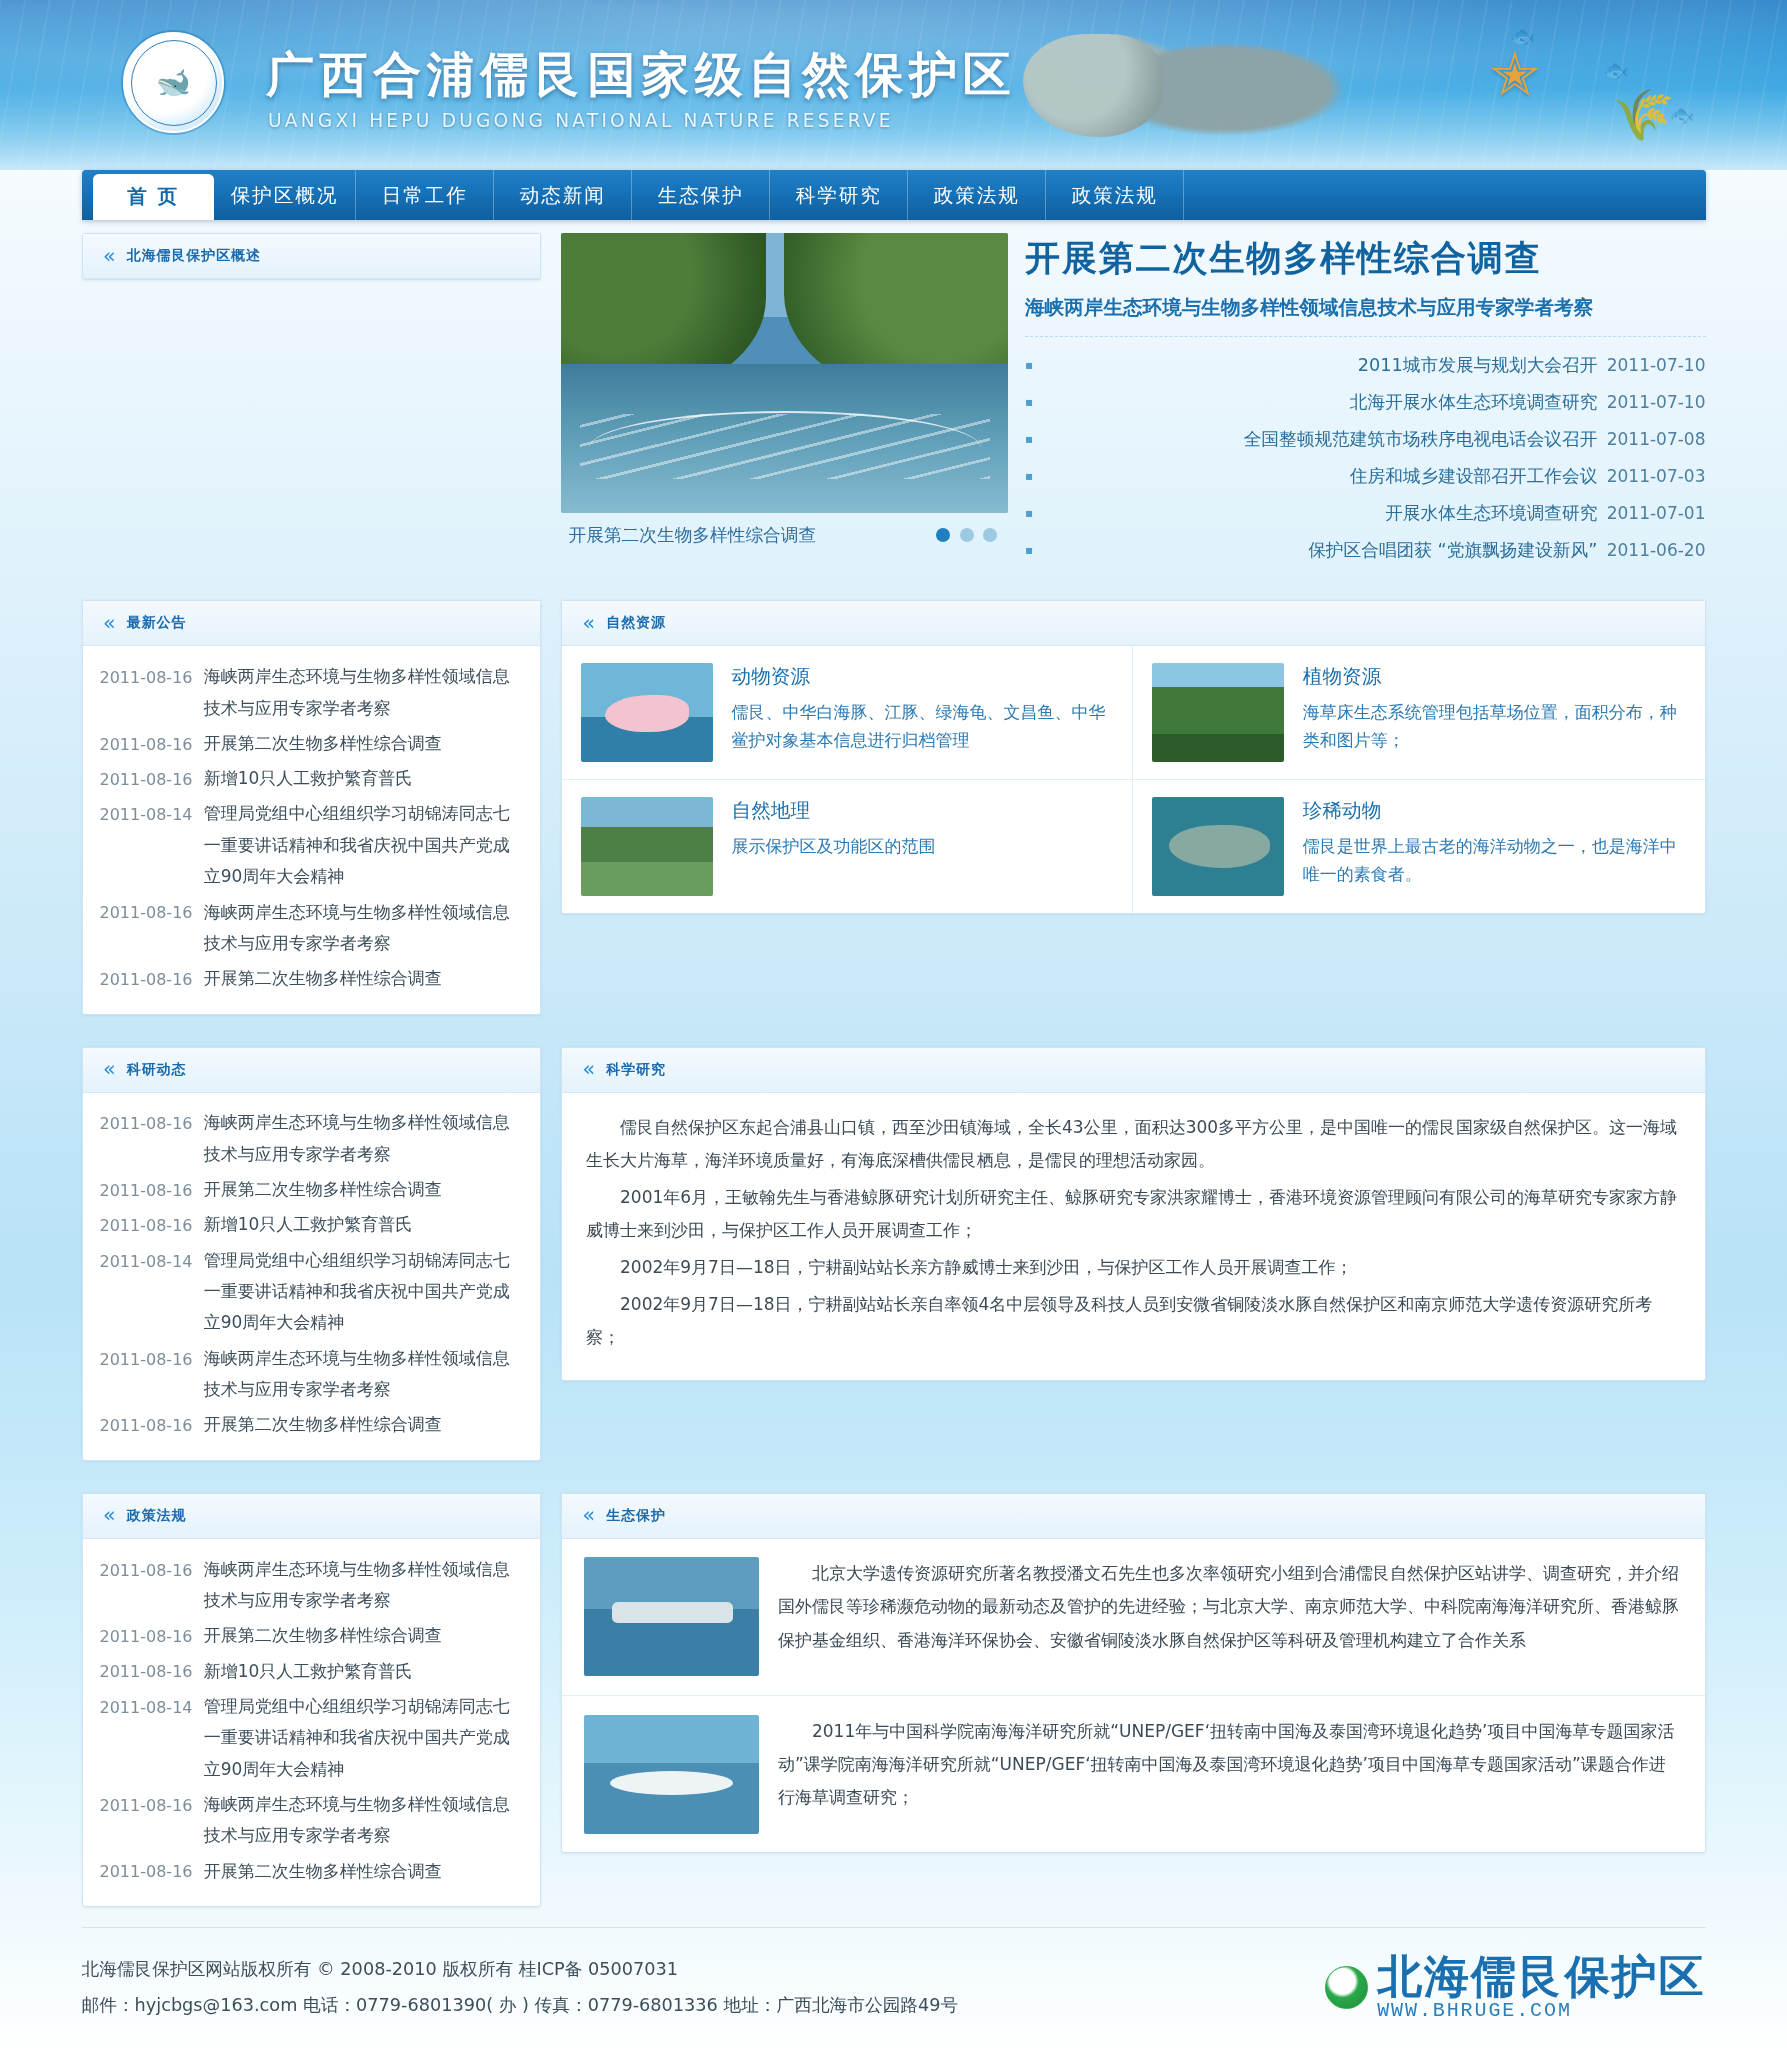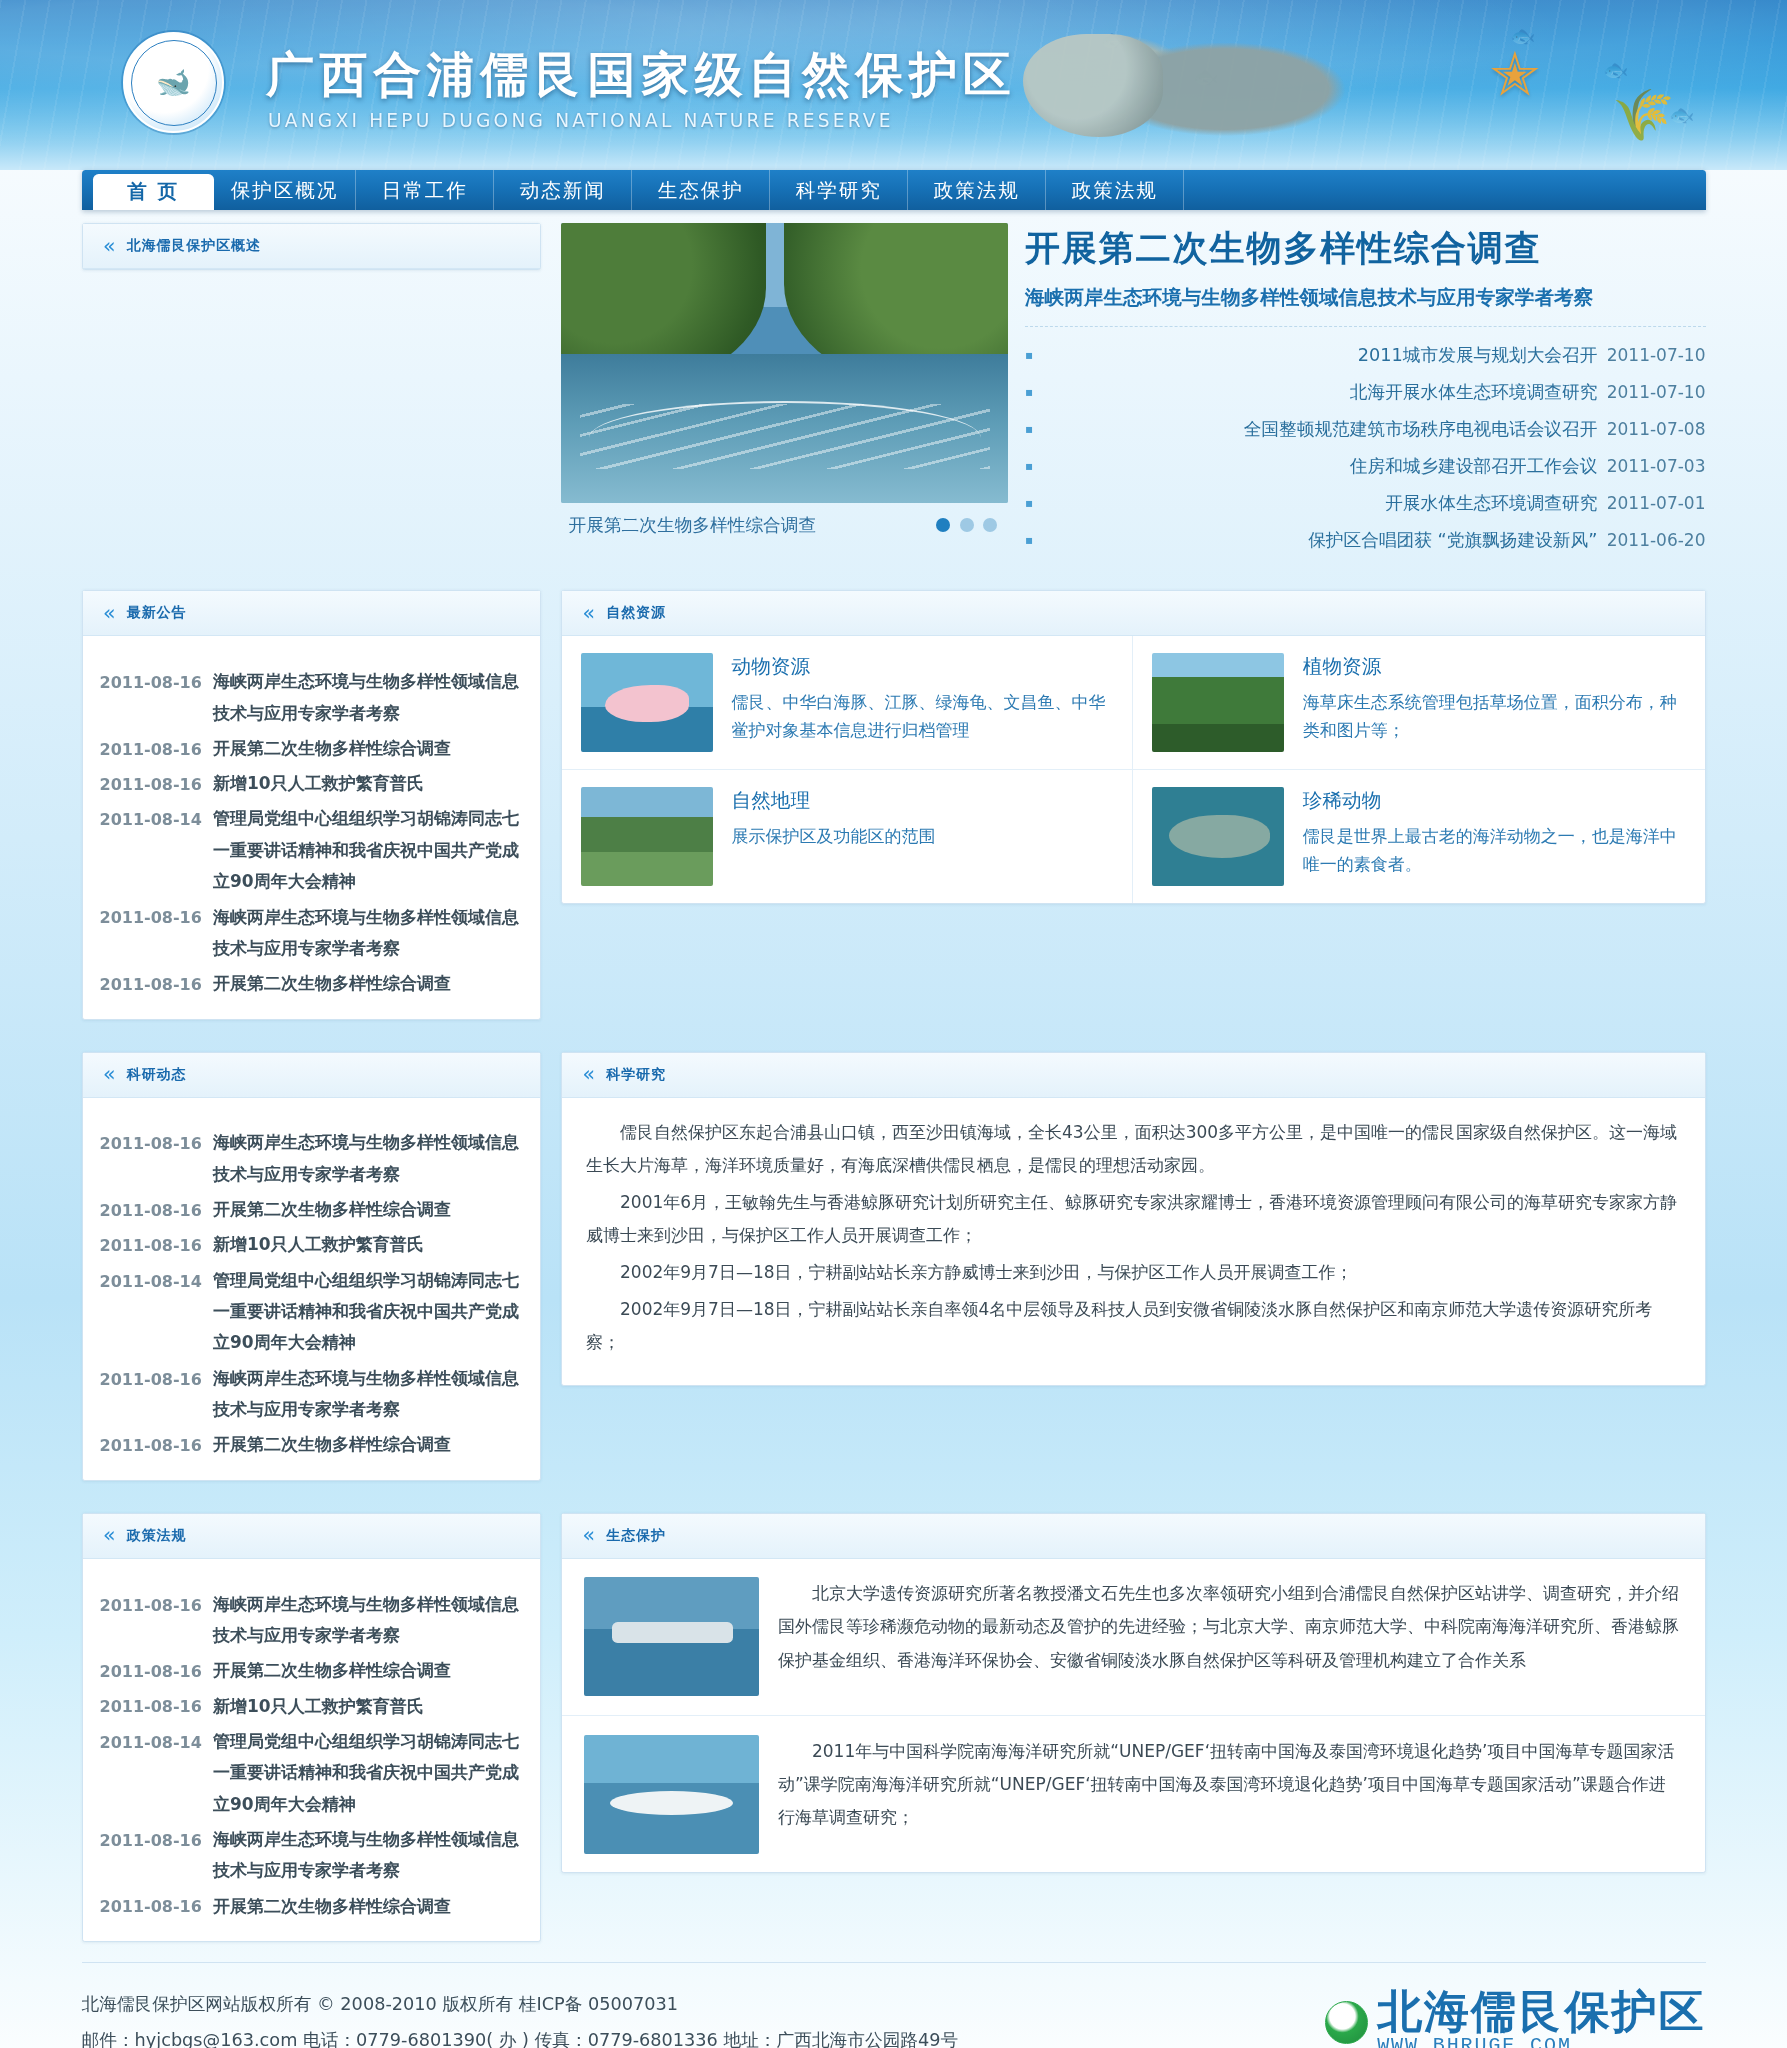--- a/index.html
+++ b/index.html
@@ -79,21 +79,21 @@
     text-shadow: 0 1.9px 3.7px rgba(0,0,0,.2);
   }
   .coral {
     position:absolute; right:112px; top:86px; font-size:50px; color:#7fd0ef; opacity:.8;
   }
 
   
   .nav-wrap {
     position:relative;
     width:1624px; margin:0 auto;
-    height:40px;
+    height:50px;
     background: linear-gradient(180deg,#1f80c8 0%, #1670b5 50%, #105f9e 100%);
     border-radius:3.7px 3.7px 0 0;
     display:flex; align-items:stretch;
     box-shadow: 0 1.9px 5.6px rgba(10,60,100,.25);
   }
   .nav-item {
     flex:0 0 auto;
     min-width:138px;
     display:flex;align-items:center;justify-content:center;
     color:#ffffff; font-size:19.6px; letter-spacing:1.9px;
@@ -195,21 +195,21 @@
   }
   .news-list li .sq { color:#4a9fd4; font-size:12px; }
   .news-list li .t { flex:1;text-align:right; }
   .news-list li .d { color:#4d7f9f; font-size:17px; white-space:nowrap; }
 
   
   .band { display:flex; gap:20.5px; margin-top:32px; align-items:flex-start; }
   .col-left { width:459px; }
   .col-right { flex:1; }
 
-  .notice-list { padding:28px 17px 17px 17px;font-weight:bold; }
+  .notice-list { padding:13px 17px 17px 17px; }
   .notice-item { display:flex; gap:11.2px; font-size:17px; line-height:1.85; color:#3c4e5a; padding:1.9px 0; }
   .notice-item .date { color:#7d8e9a; white-space:nowrap; font-size:16px; padding-top:1.9px;}
   .notice-item .txt { flex:1; }
 
   
   .res-grid { display:grid; grid-template-columns:1fr 1fr; }
   .res-cell { padding:17px 18.6px; display:flex; gap:19px; border-bottom:0.9px solid #e3eff8; }
   .res-cell:nth-child(odd) { border-right:0.9px solid #e3eff8; }
   .res-cell:nth-child(n+3) { border-bottom:none; }
   .res-thumb { width:132px; height:99px; border-radius:1.9px; flex:0 0 auto; }

